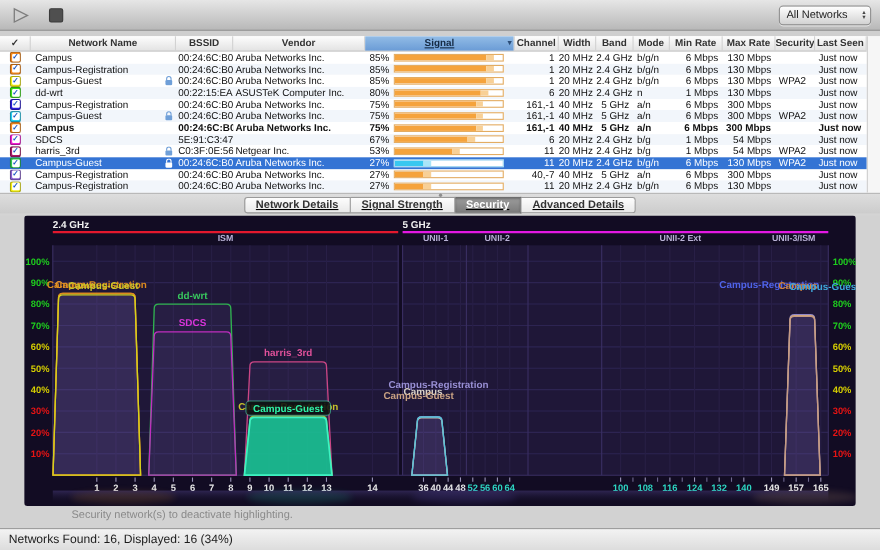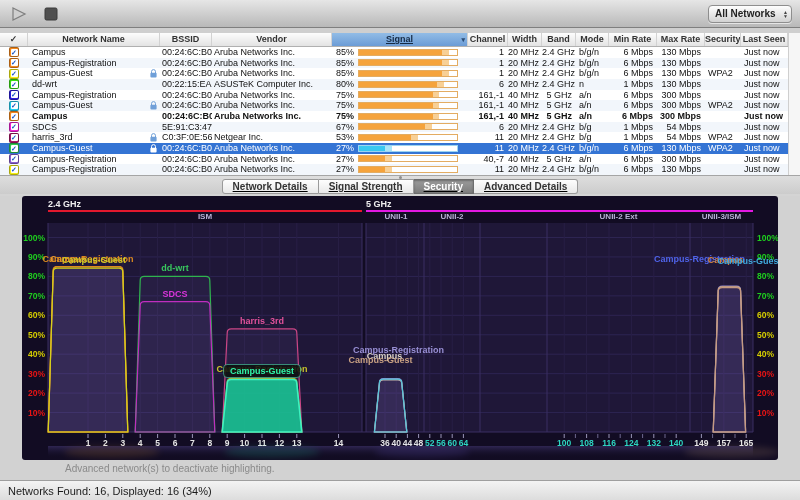--- a/index.html
+++ b/index.html
@@ -2,21 +2,21 @@
 <html><head>
 <meta charset="utf-8">
 <style>
   * { margin:0; padding:0; box-sizing:border-box; }
   html,body { background:#9a9a9a; }
   body { font-family:"Liberation Sans", sans-serif; }
   .window { width:800px; height:500px; background:#d4d4d4; overflow:hidden; position:relative; }
 
   
   .toolbar { height:28px; background:linear-gradient(#e6e6e6,#b8b8b8); border-bottom:1px solid #7f7f7f;
-             display:flex; align-items:center; padding:0 8px; gap:10px;font-weight:bold; }
+             display:flex; align-items:center; padding:0 8px; gap:10px; }
   .tb-btn { width:22px; height:18px; display:flex; align-items:center; justify-content:center; cursor:default; }
   .popup { margin-left:auto; width:84px; height:18px; border:1px solid #8e8e8e; border-radius:4px;
            background:linear-gradient(#fefefe,#d2d2d2); display:flex; align-items:center;
            font-size:10px; color:#222; padding:0 3px 0 6px; box-shadow:0 1px 0 rgba(255,255,255,.6); }
   .popup-label { flex:1; overflow:hidden; white-space:nowrap; }
   .popup-arrows { display:flex; flex-direction:column; line-height:4px; font-size:5px; color:#444; padding-left:2px; }
   .searchfield { width:132px; height:18px; border:1px solid #a6a6a6; border-radius:9px; background:#fff;
                  display:flex; align-items:center; gap:4px; padding:0 7px; font-size:10px; color:#9a9a9a;
                  box-shadow:inset 0 1px 2px rgba(0,0,0,.12); }
 
@@ -649,20 +649,20 @@
         <text x="240" y="176.31799999999998" fill="#c9c32a" font-size="9" text-anchor="middle" font-weight="bold">Campus-Registration</text>
         <text x="376.6" y="156.707" fill="#988fd4" font-size="9" text-anchor="middle" font-weight="bold">Campus-Registration</text>
         <text x="362.6" y="162.874" fill="#d9d2c8" font-size="9" text-anchor="middle" font-weight="bold">Campus</text>
         <text x="358.6" y="167.096" fill="#c9a183" font-size="9" text-anchor="middle" font-weight="bold">Campus-Guest</text>
         <text x="677.4000000000001" y="66.125" fill="#4f63e8" font-size="9" text-anchor="middle" font-weight="bold">Campus-Registration</text>
         <text x="703.4000000000001" y="66.90300000000002" fill="#d2813a" font-size="9" text-anchor="middle" font-weight="bold">Campus</text>
         <text x="727.4000000000001" y="67.68099999999998" fill="#3fa8dc" font-size="9" text-anchor="middle" font-weight="bold">Campus-Guest</text>
         <rect x="201.6" y="168.485" width="76.80000000000001" height="13" rx="3.5" fill="#0c1210" fill-opacity="0.88" stroke="rgba(90,255,200,0.5)"></rect>
         <text x="240" y="178.485" fill="#2ef2a8" font-size="9" text-anchor="middle" font-weight="bold">Campus-Guest</text>
       </svg>
-    <div class="note">Advanced network(s) to deactivate highlighting.</div>
+    <div class="note">Security network(s) to deactivate highlighting.</div>
   </div>
 
   <div class="statusbar">
     <span>Networks Found: 16, Displayed: 16 (34%)</span>
   </div>
 
 </div>
 
 </body></html>

